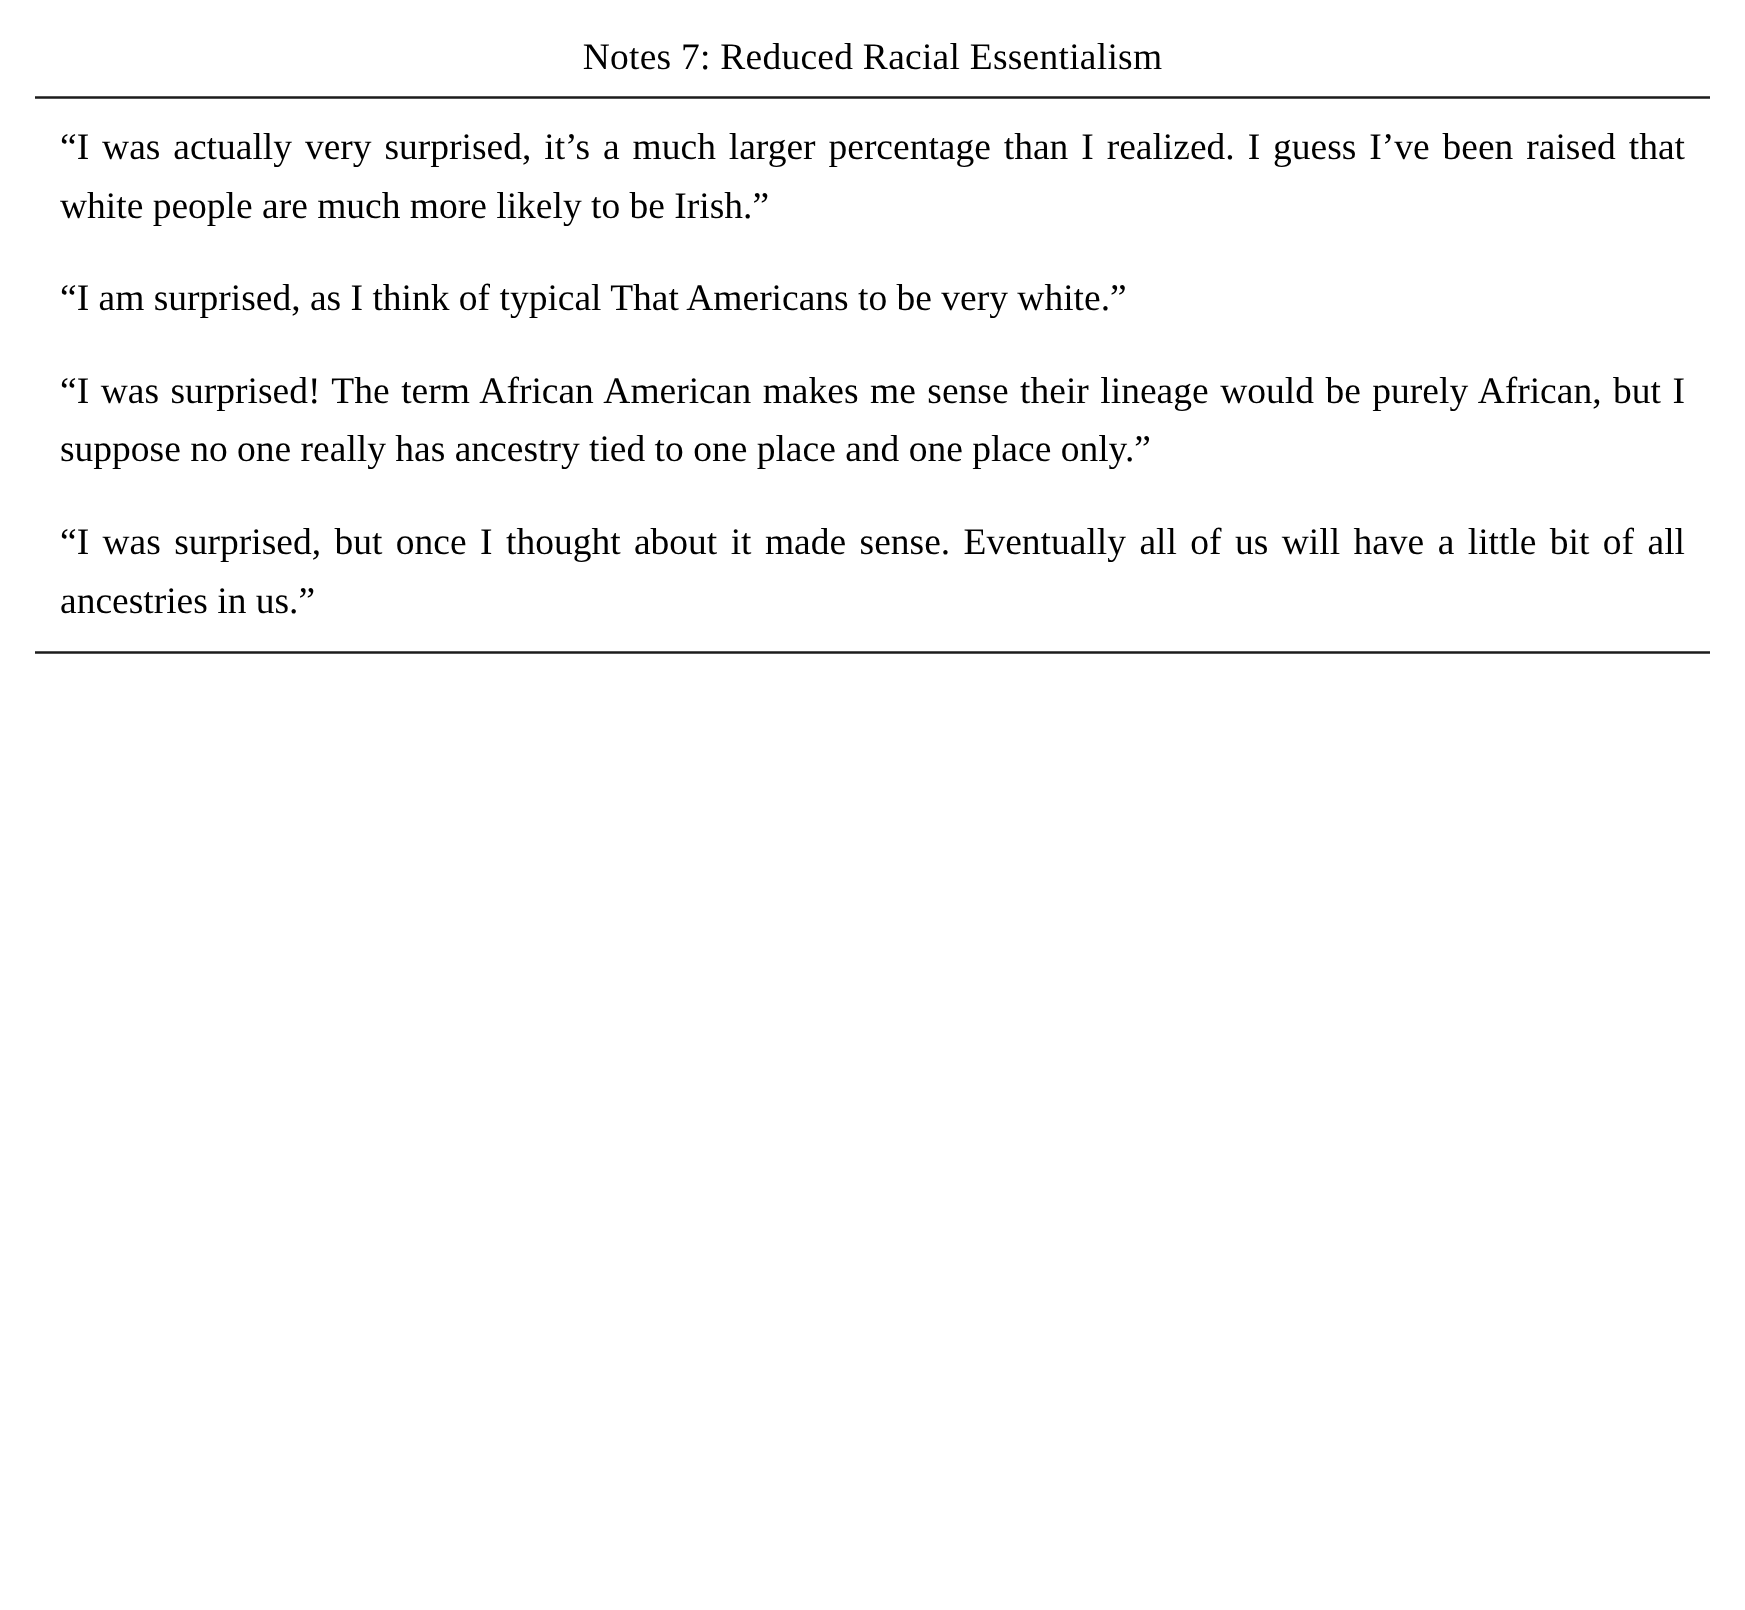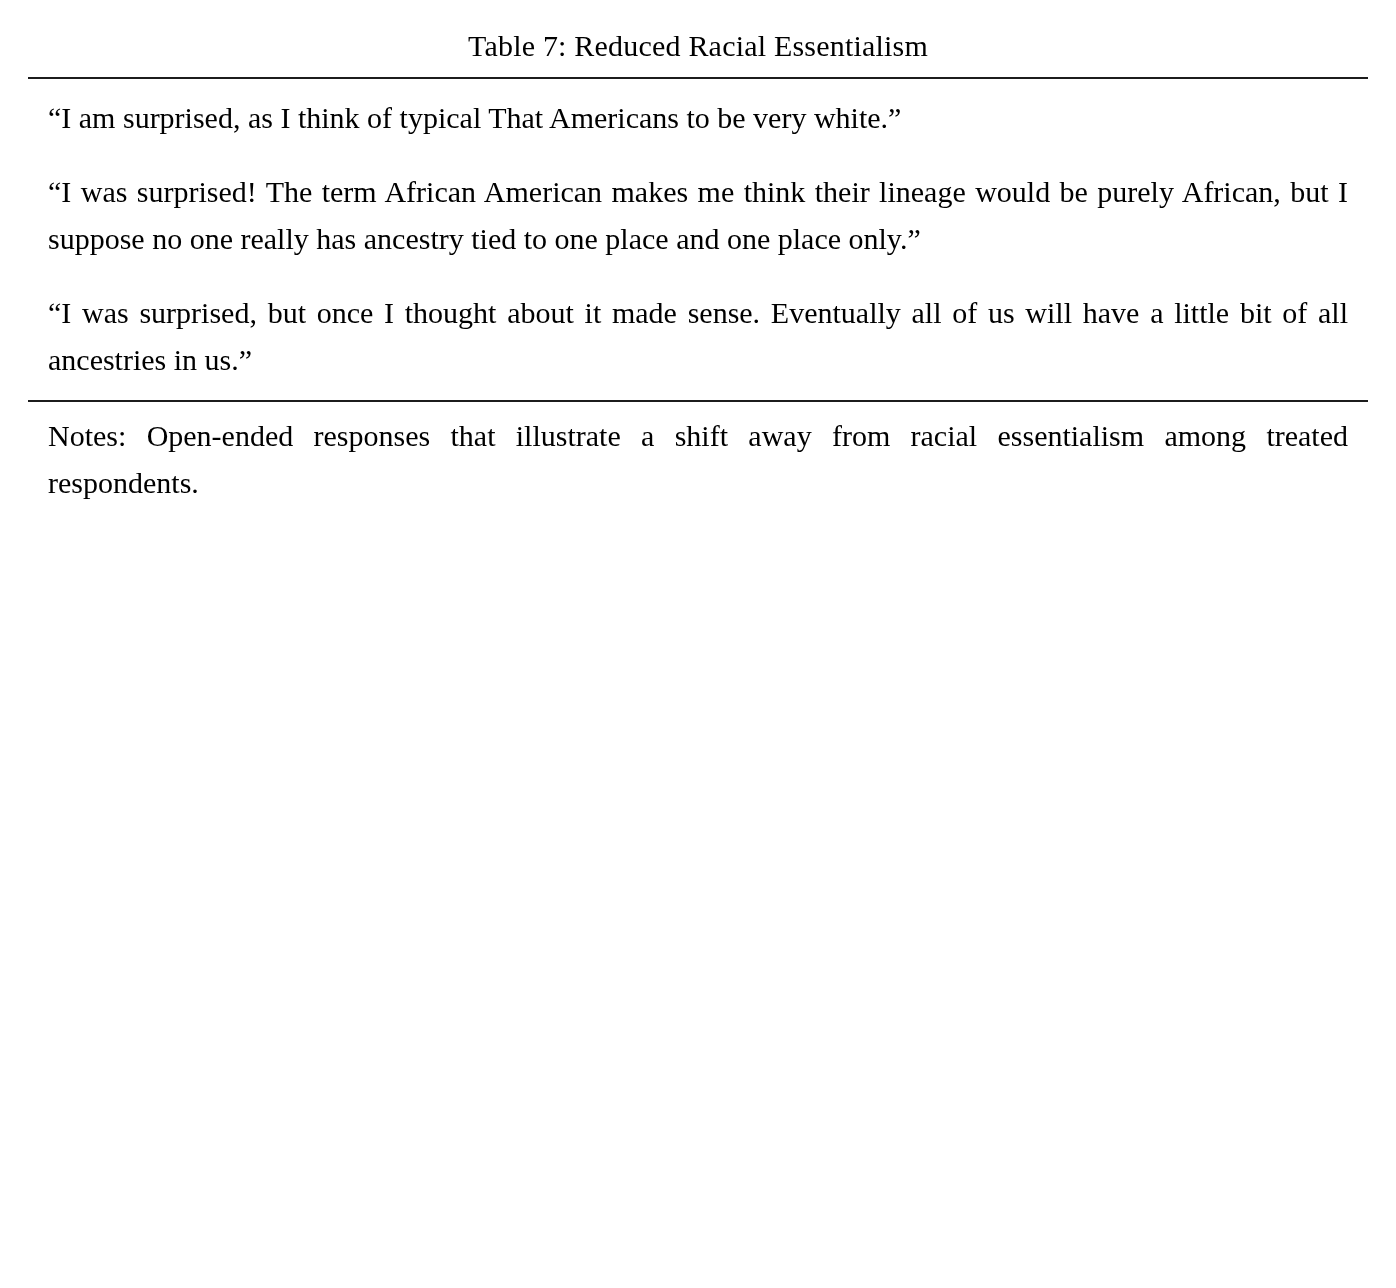--- a/index.html
+++ b/index.html
@@ -56,27 +56,27 @@
     font-size: 30px;
     line-height: 47px;
     text-align: justify;
   }
 </style>
 </head>
 <body>
 
 <div class="page">
 
-  <div class="table-title">Table 7: Reduced Racial Essentialism</div>
+  <div class="table-title">Notes 7: Reduced Racial Essentialism</div>
 
   <hr class="rule rule-top">
 
   <div class="quotes">
+    <p class="quote">“I was actually very surprised, it’s a much larger percentage than I realized. I guess I’ve been raised that white people are much more likely to be Irish.”</p>
     <p class="quote">“I am surprised, as I think of typical That Americans to be very white.”</p>
-    <p class="quote">“I was surprised! The term African American makes me think their lineage would be purely African, but I suppose no one really has ancestry tied to one place and one place only.”</p>
+    <p class="quote">“I was surprised! The term African American makes me sense their lineage would be purely African, but I suppose no one really has ancestry tied to one place and one place only.”</p>
     <p class="quote">“I was surprised, but once I thought about it made sense. Eventually all of us will have a little bit of all ancestries in us.”</p>
   </div>
 
   <hr class="rule rule-bottom">
 
-  <div class="notes">Notes: Open-ended responses that illustrate a shift away from racial essentialism among treated respondents.</div>
 
 </div>
 
 </body></html>

